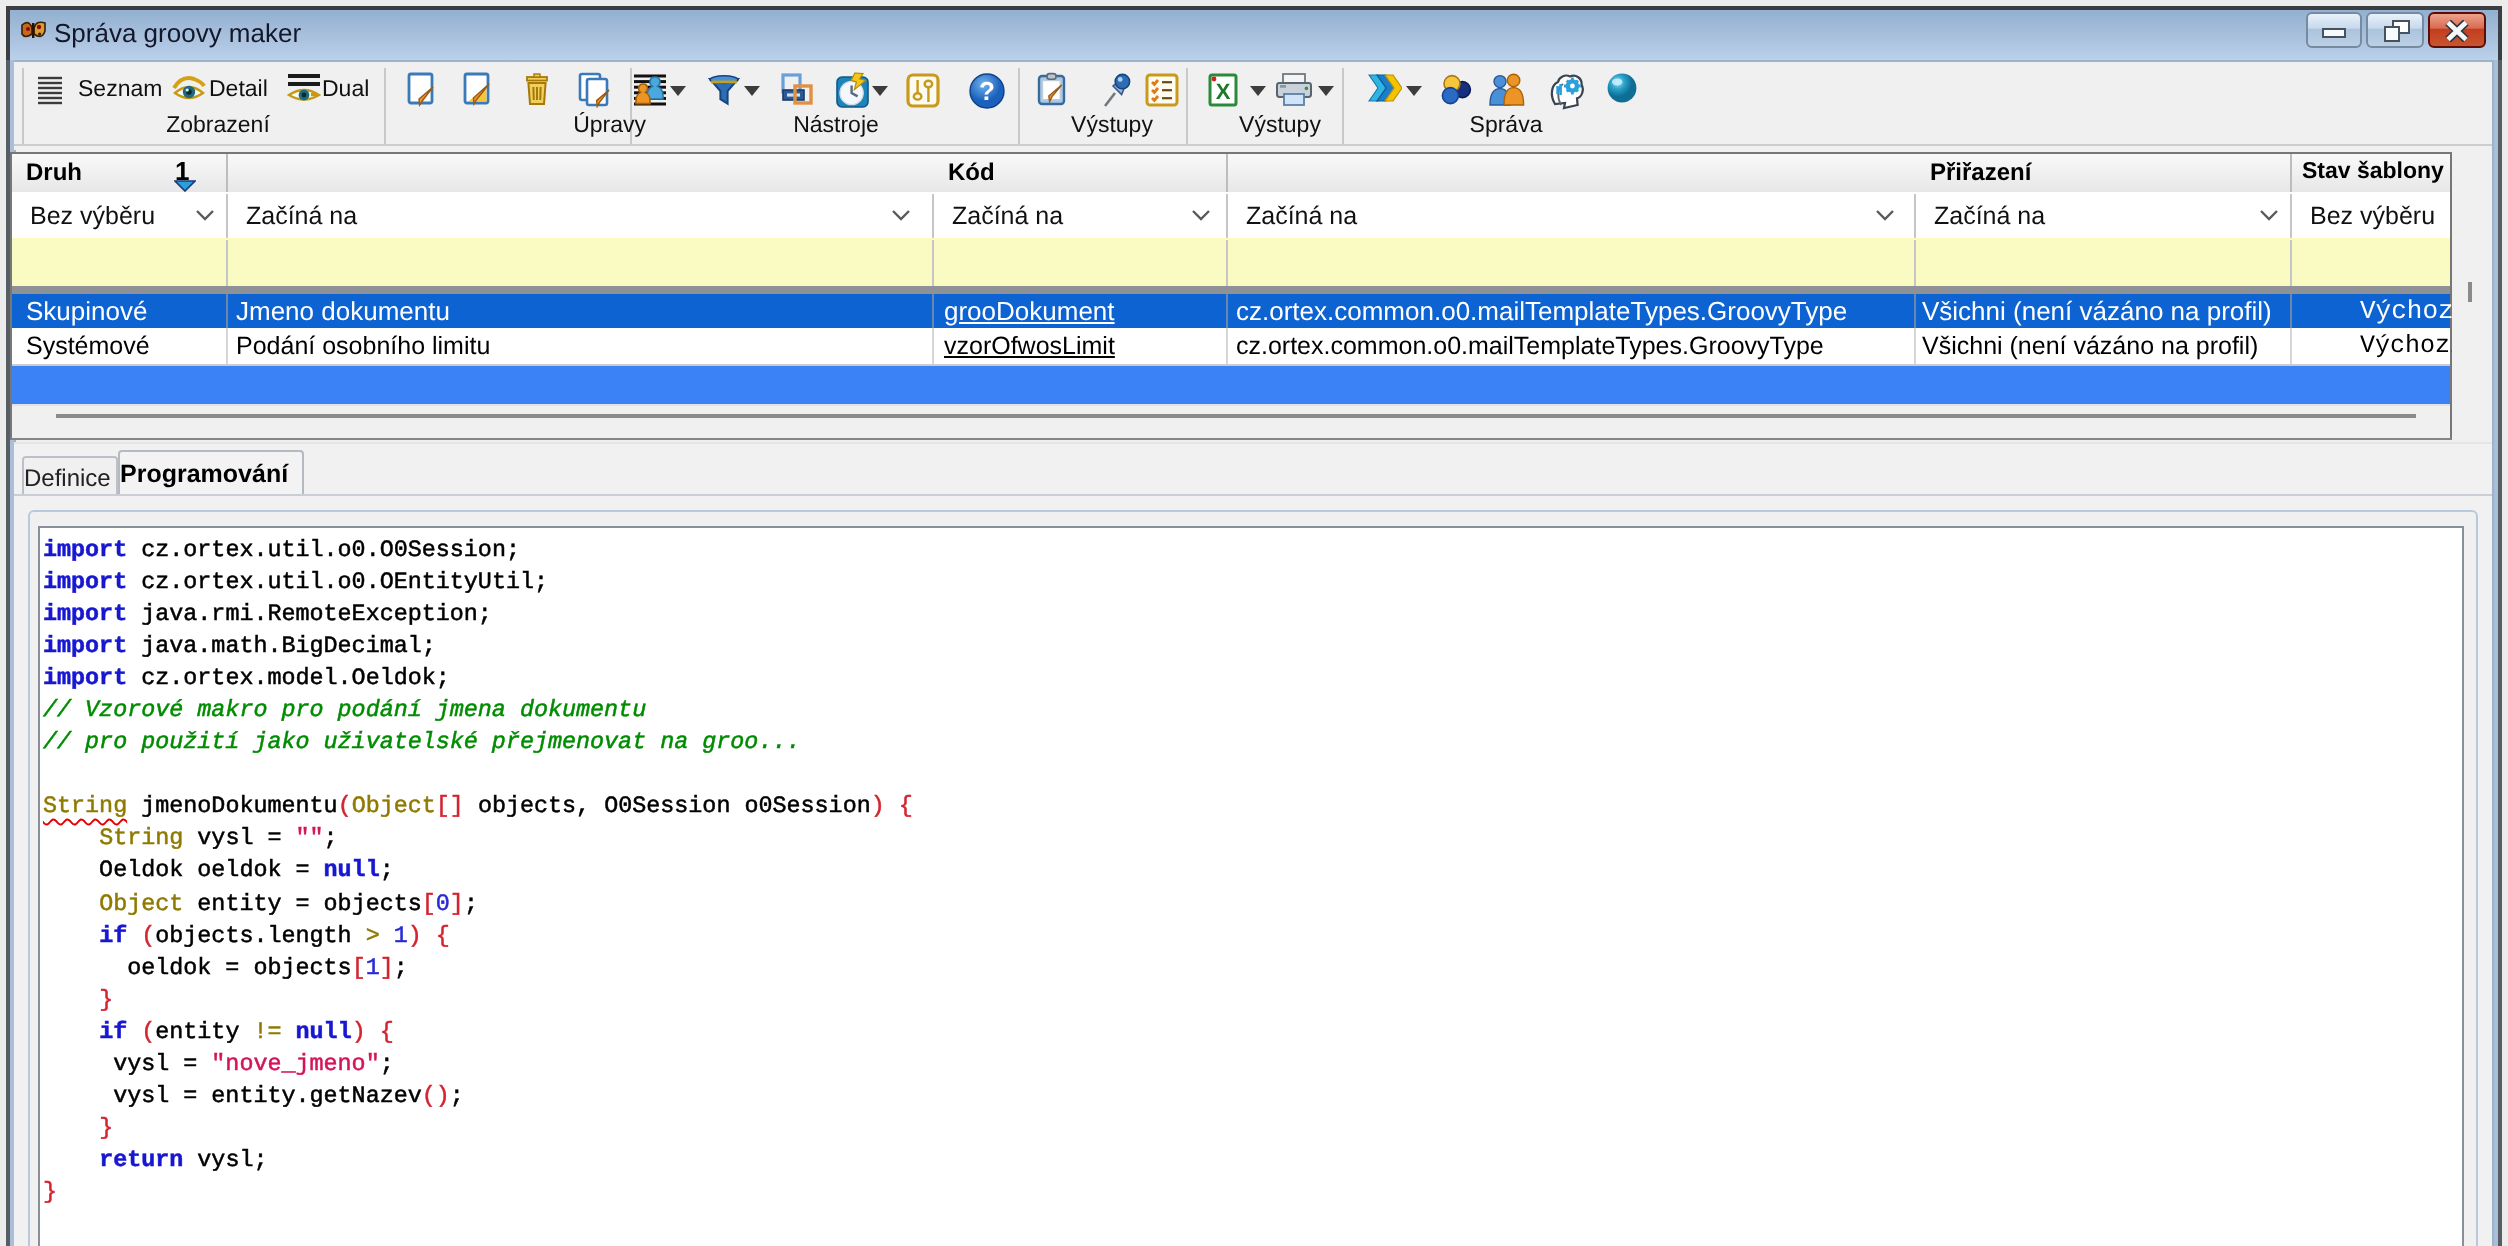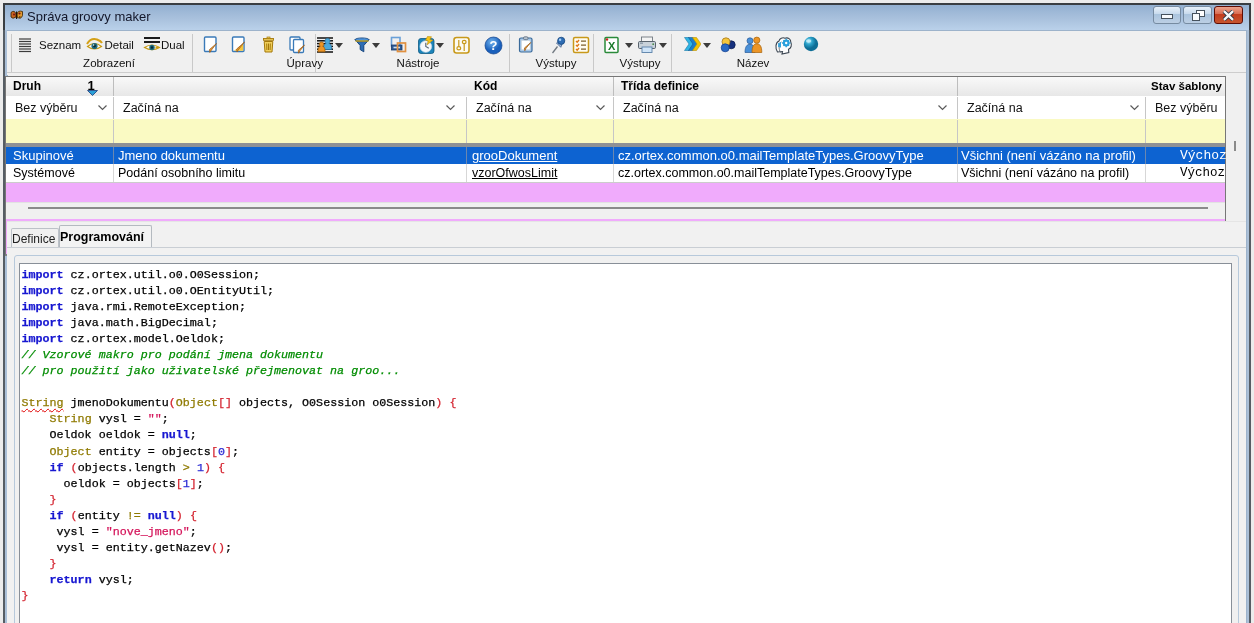--- a/index.html
+++ b/index.html
@@ -17,21 +17,21 @@
 #btn-max{left:1183px;width:29px;background:linear-gradient(#e8f1fa,#c6d9ec 45%,#aac4de 46%,#bccfe4);border:1px solid #768ba1;}
 #btn-close{left:1214px;width:29px;background:linear-gradient(#eda28c,#d86a50 45%,#c33c1e 46%,#c7552f);border:1px solid #5e0d05;}
 
 #toolbar{left:7px;top:31px;width:1239px;height:44px;background:#f0f0f0;}
 .tsep{position:absolute;top:3px;width:1px;height:38px;background:#c9c9c9;}
 .glabel{position:absolute;top:26px;font-size:11.5px;color:#111;width:120px;text-align:center;}
 .tbtn-text{position:absolute;top:8px;font-size:11.5px;color:#111;}
 .ticon{position:absolute;top:5px;}
 .darr{position:absolute;top:11.5px;width:0;height:0;border-left:4.5px solid transparent;border-right:4.5px solid transparent;border-top:5px solid #3c3c3c;}
 
-#grid{left:5px;top:76px;width:1221px;height:180px;border:1px solid #777;border-bottom:2px solid #828689;background:#f0abfc;box-sizing:border-box;}
+#grid{left:5px;top:76px;width:1221px;height:144px;border:1px solid #777;border-bottom:2px solid #828689;background:#3b82f6;box-sizing:border-box;}
 .hdr{position:absolute;top:0;height:19px;background:linear-gradient(#f9f9f9,#e7e7e7);border-right:1px solid #bdbdbd;box-sizing:border-box;font-weight:bold;font-size:12px;color:#000;line-height:19px;padding-left:7px;white-space:nowrap;}
 #hdr-row{position:absolute;left:0;top:0;width:1219px;height:19px;background:linear-gradient(#f9f9f9,#e7e7e7);border-bottom:1px solid #999;}
 .flt{position:absolute;top:20px;height:22px;border-right:1px solid #c6c6c6;box-sizing:border-box;font-size:12.5px;color:#111;line-height:22px;padding-left:9px;background:#fff;white-space:nowrap;}
 #flt-row{position:absolute;left:0;top:19px;width:1219px;height:23px;border-bottom:1px solid #c6c6c6;background:#fff;}
 .chev{position:absolute;top:27.5px;width:9px;height:6px;}
 .ycell{position:absolute;top:43px;height:23px;background:#fafac3;border-right:1px solid #c6c6c6;box-sizing:border-box;}
 #yrow{position:absolute;left:0;top:42px;width:1219px;height:24px;background:#fafac3;}
 #grayband{position:absolute;left:0;top:66px;width:1219px;height:4px;background:#8e9196;}
 #row1{position:absolute;left:0;top:70px;width:1219px;height:17px;background:#0d63d1;color:#fff;font-size:13px;line-height:17px;}
 #row2{position:absolute;left:0;top:87px;width:1219px;height:18px;background:#fff;color:#000;font-size:12.5px;line-height:18px;border-bottom:1px solid #ccc;}
@@ -101,21 +101,21 @@
   <div class="tsep" style="left:185px;"></div>
   <div class="tsep" style="left:308px;"></div>
   <div class="tsep" style="left:502px;"></div>
   <div class="tsep" style="left:586px;"></div>
   <div class="tsep" style="left:664px;"></div>
   <div class="glabel" style="left:42px;">Zobrazení</div>
   <div class="glabel" style="left:196px;text-align:right;">Úpravy</div>
   <div class="glabel" style="left:351px;">Nástroje</div>
   <div class="glabel" style="left:489px;">Výstupy</div>
   <div class="glabel" style="left:573px;">Výstupy</div>
-  <div class="glabel" style="left:686px;">Název</div>
+  <div class="glabel" style="left:686px;">Správa</div>
   <div class="tbtn-text" style="left:32px;">Seznam</div>
   <div class="tbtn-text" style="left:97.5px;">Detail</div>
   <div class="tbtn-text" style="left:154px;">Dual</div>
   <div class="ticon" style="left:11px;">
       <svg width="14" height="17">
         <g stroke="#3c3c3c" stroke-width="1.2">
           <line x1="1" y1="3" x2="13" y2="3"></line>
           <line x1="1" y1="5.5" x2="13" y2="5.5"></line>
           <line x1="1" y1="8" x2="13" y2="8"></line>
           <line x1="1" y1="10.5" x2="13" y2="10.5"></line>
@@ -332,21 +332,21 @@
   <div class="darr" style="left:429px;"></div>
   <div class="darr" style="left:617.5px;"></div>
   <div class="darr" style="left:651.5px;"></div>
   <div class="darr" style="left:695.5px;"></div>
 </div>
 
 <div class="abs" id="grid">
   <div id="hdr-row"></div>
   <div class="hdr" style="left:0;width:108px;">Druh</div>
   <div class="hdr" style="left:461px;width:147px;">Kód</div>
-  <div class="hdr" style="left:608px;width:344px;">Třída definice</div>
+  <div class="hdr" style="left:952px;width:188px;">Přiřazení</div>
   <div class="hdr" style="left:1140px;width:79px;border-right:none;padding-left:5px;font-size:11.5px;">Stav šablony</div>
   <div id="flt-row"></div>
   <div class="flt" style="left:0;width:108px;">Bez výběru</div>
   <div class="flt" style="left:108px;width:353px;">Začíná na</div>
   <div class="flt" style="left:461px;width:147px;">Začíná na</div>
   <div class="flt" style="left:608px;width:344px;">Začíná na</div>
   <div class="flt" style="left:952px;width:188px;">Začíná na</div>
   <div class="flt" style="left:1140px;width:79px;border-right:none;">Bez výběru</div>
   <div class="chev" style="left:92px;">
       <svg width="9" height="6">

